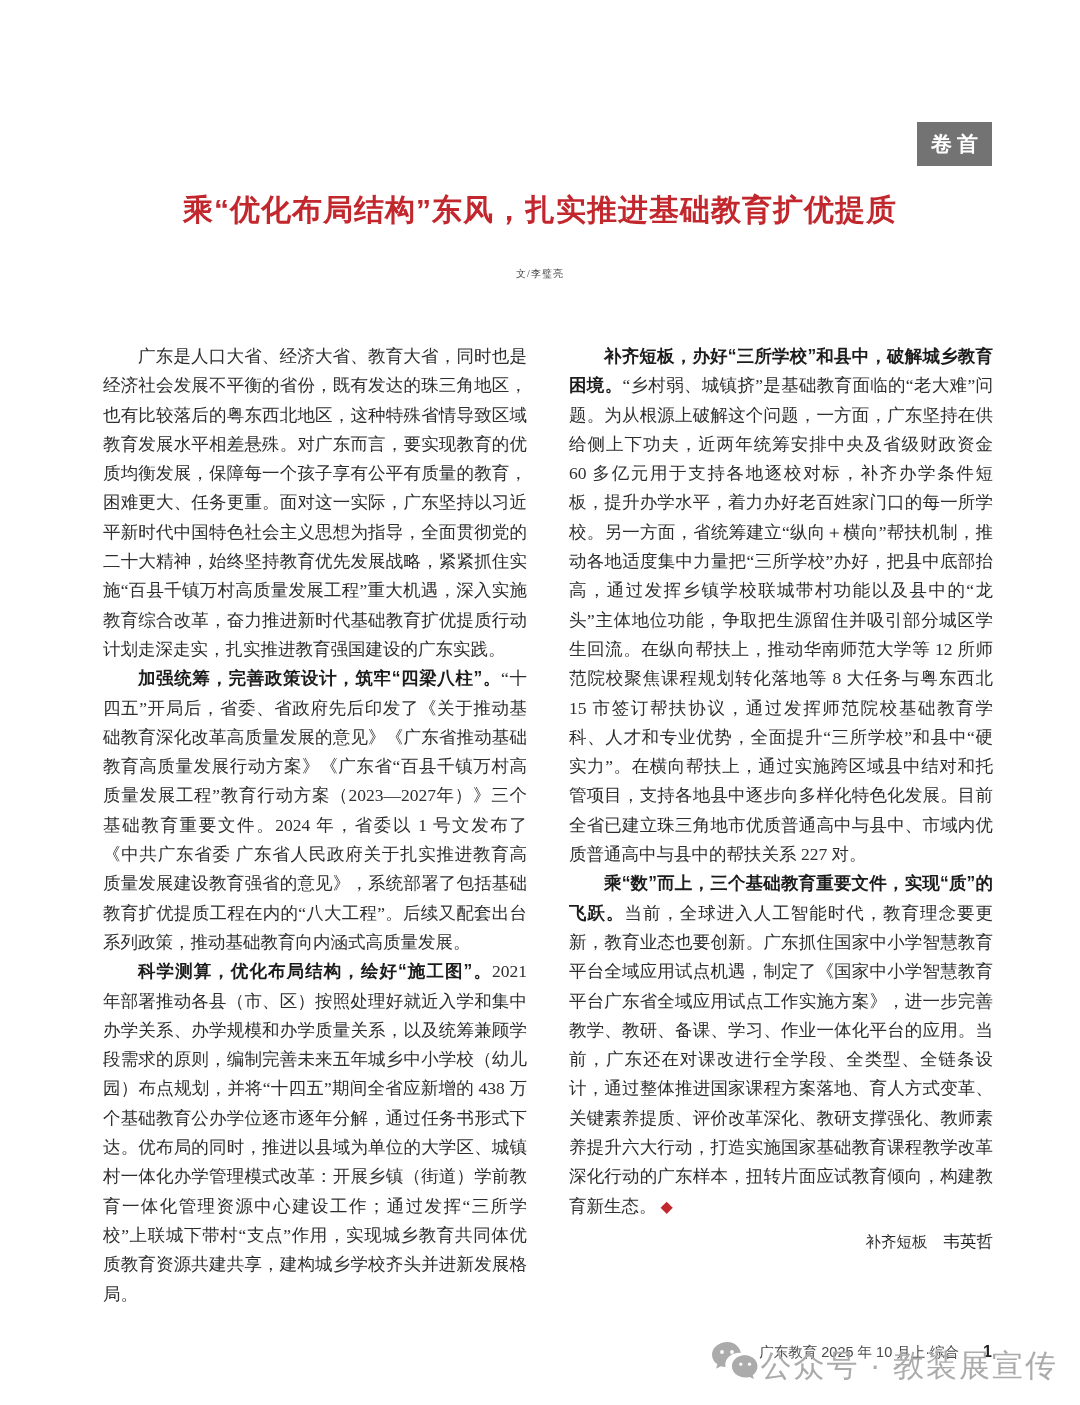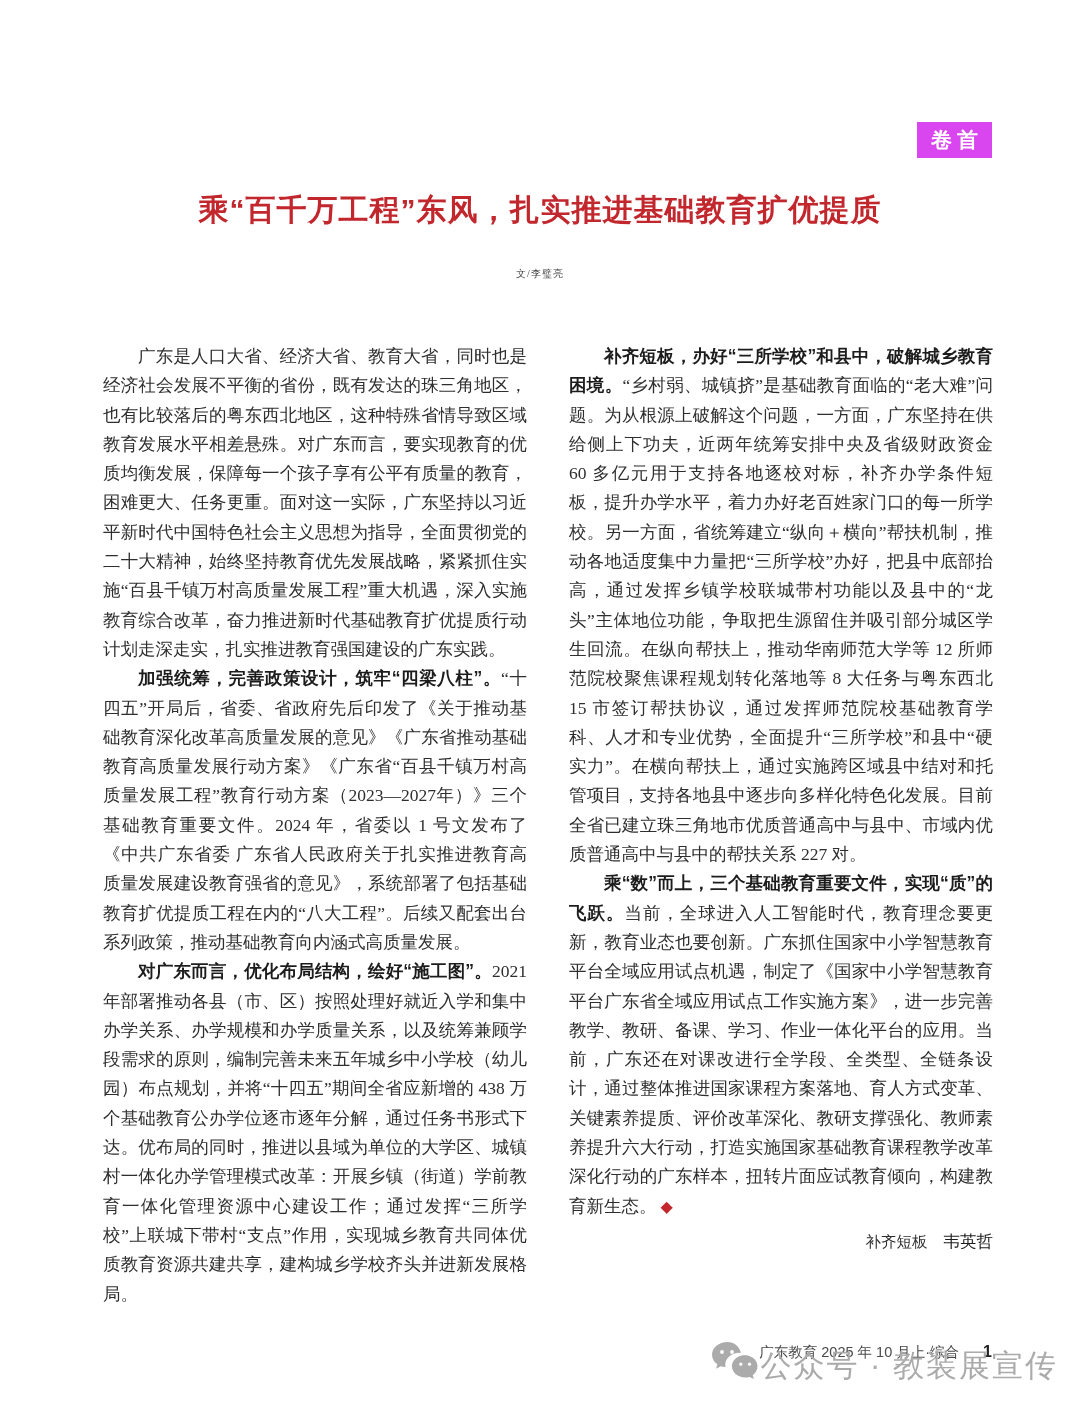--- a/index.html
+++ b/index.html
@@ -6,22 +6,22 @@
   html, body { background: #ffffff; }
   body {
     width: 1080px; height: 1405px;
     position: relative;
     font-family: "Liberation Serif", serif;
     color: #2e2e2e;
     overflow: hidden;
   }
   .badge {
     position: absolute; left: 917px; top: 122px;
-    width: 75px; height: 36px;
-    background: #d946ef; color: #ffffff;
+    width: 75px; height: 44px;
+    background: #737373; color: #ffffff;
     font-family: Liberation Sans, sans-serif;
     font-size: 21px; font-weight: bold;
     display: flex; align-items: center; justify-content: center;
     letter-spacing: 5px; text-indent: 5px;
   }
   .title {
     position: absolute; left: 60px; right: 60px; top: 190px;
     text-align: center;
     color: #c1272d;
     font-family: "Liberation Sans", sans-serif;
@@ -84,29 +84,29 @@
     font-family: "Liberation Sans", sans-serif;
     font-size: 31px; letter-spacing: 2px;
   }
   .wechat-icon { display: inline-block; }
 </style>
 </head>
 <body>
 
 <div class="badge">卷首</div>
 
-<h1 class="title">乘“百千万工程”东风，扎实推进基础教育扩优提质</h1>
+<h1 class="title">乘“优化布局结构”东风，扎实推进基础教育扩优提质</h1>
 
 <div class="byline">文/李璧亮</div>
 
 <div class="columns">
   <div class="col">
     <p class="para"><span>广东是人口大省、经济大省、教育大省，同时也是经济社会发展不平衡的省份，既有发达的珠三角地区，也有比较落后的粤东西北地区，这种特殊省情导致区域教育发展水平相差悬殊。对广东而言，要实现教育的优质均衡发展，保障每一个孩子享有公平有质量的教育，困难更大、任务更重。面对这一实际，广东坚持以习近平新时代中国特色社会主义思想为指导，全面贯彻党的二十大精神，始终坚持教育优先发展战略，紧紧抓住实施“百县千镇万村高质量发展工程”重大机遇，深入实施教育综合改革，奋力推进新时代基础教育扩优提质行动计划走深走实，扎实推进教育强国建设的广东实践。</span></p>
     <p class="para"><span class="lead">加强统筹，完善政策设计，筑牢“四梁八柱”。</span><span>“十四五”开局后，省委、省政府先后印发了《关于推动基础教育深化改革高质量发展的意见》《广东省推动基础教育高质量发展行动方案》《广东省“百县千镇万村高质量发展工程”教育行动方案（2023—2027年）》三个基础教育重要文件。2024 年，省委以 1 号文发布了《中共广东省委 广东省人民政府关于扎实推进教育高质量发展建设教育强省的意见》，系统部署了包括基础教育扩优提质工程在内的“八大工程”。后续又配套出台系列政策，推动基础教育向内涵式高质量发展。</span></p>
-    <p class="para"><span class="lead">对广东而言，优化布局结构，绘好“施工图”。</span><span>2021 年部署推动各县（市、区）按照处理好就近入学和集中办学关系、办学规模和办学质量关系，以及统筹兼顾学段需求的原则，编制完善未来五年城乡中小学校（幼儿园）布点规划，并将“十四五”期间全省应新增的 438 万个基础教育公办学位逐市逐年分解，通过任务书形式下达。优布局的同时，推进以县域为单位的大学区、城镇村一体化办学管理模式改革：开展乡镇（街道）学前教育一体化管理资源中心建设工作；通过发挥“三所学校”上联城下带村“支点”作用，实现城乡教育共同体优质教育资源共建共享，建构城乡学校齐头并进新发展格局。</span></p>
+    <p class="para"><span class="lead">科学测算，优化布局结构，绘好“施工图”。</span><span>2021 年部署推动各县（市、区）按照处理好就近入学和集中办学关系、办学规模和办学质量关系，以及统筹兼顾学段需求的原则，编制完善未来五年城乡中小学校（幼儿园）布点规划，并将“十四五”期间全省应新增的 438 万个基础教育公办学位逐市逐年分解，通过任务书形式下达。优布局的同时，推进以县域为单位的大学区、城镇村一体化办学管理模式改革：开展乡镇（街道）学前教育一体化管理资源中心建设工作；通过发挥“三所学校”上联城下带村“支点”作用，实现城乡教育共同体优质教育资源共建共享，建构城乡学校齐头并进新发展格局。</span></p>
   </div>
   <div class="col">
     <p class="para"><span class="lead">补齐短板，办好“三所学校”和县中，破解城乡教育困境。</span><span>“乡村弱、城镇挤”是基础教育面临的“老大难”问题。为从根源上破解这个问题，一方面，广东坚持在供给侧上下功夫，近两年统筹安排中央及省级财政资金 60 多亿元用于支持各地逐校对标，补齐办学条件短板，提升办学水平，着力办好老百姓家门口的每一所学校。另一方面，省统筹建立“纵向＋横向”帮扶机制，推动各地适度集中力量把“三所学校”办好，把县中底部抬高，通过发挥乡镇学校联城带村功能以及县中的“龙头”主体地位功能，争取把生源留住并吸引部分城区学生回流。在纵向帮扶上，推动华南师范大学等 12 所师范院校聚焦课程规划转化落地等 8 大任务与粤东西北 15 市签订帮扶协议，通过发挥师范院校基础教育学科、人才和专业优势，全面提升“三所学校”和县中“硬实力”。在横向帮扶上，通过实施跨区域县中结对和托管项目，支持各地县中逐步向多样化特色化发展。目前全省已建立珠三角地市优质普通高中与县中、市域内优质普通高中与县中的帮扶关系 227 对。</span></p>
     <p class="para"><span class="lead">乘“数”而上，三个基础教育重要文件，实现“质”的飞跃。</span><span>当前，全球进入人工智能时代，教育理念要更新，教育业态也要创新。广东抓住国家中小学智慧教育平台全域应用试点机遇，制定了《国家中小学智慧教育平台广东省全域应用试点工作实施方案》，进一步完善教学、教研、备课、学习、作业一体化平台的应用。当前，广东还在对课改进行全学段、全类型、全链条设计，通过整体推进国家课程方案落地、育人方式变革、关键素养提质、评价改革深化、教研支撑强化、教师素养提升六大行动，打造实施国家基础教育课程教学改革深化行动的广东样本，扭转片面应试教育倾向，构建教育新生态。</span><span class="endmark">◆</span></p>
     <div class="editor-line">
       <span>补齐短板</span><span class="editor-name">韦英哲</span>
     </div>
   </div>
 </div>
 

